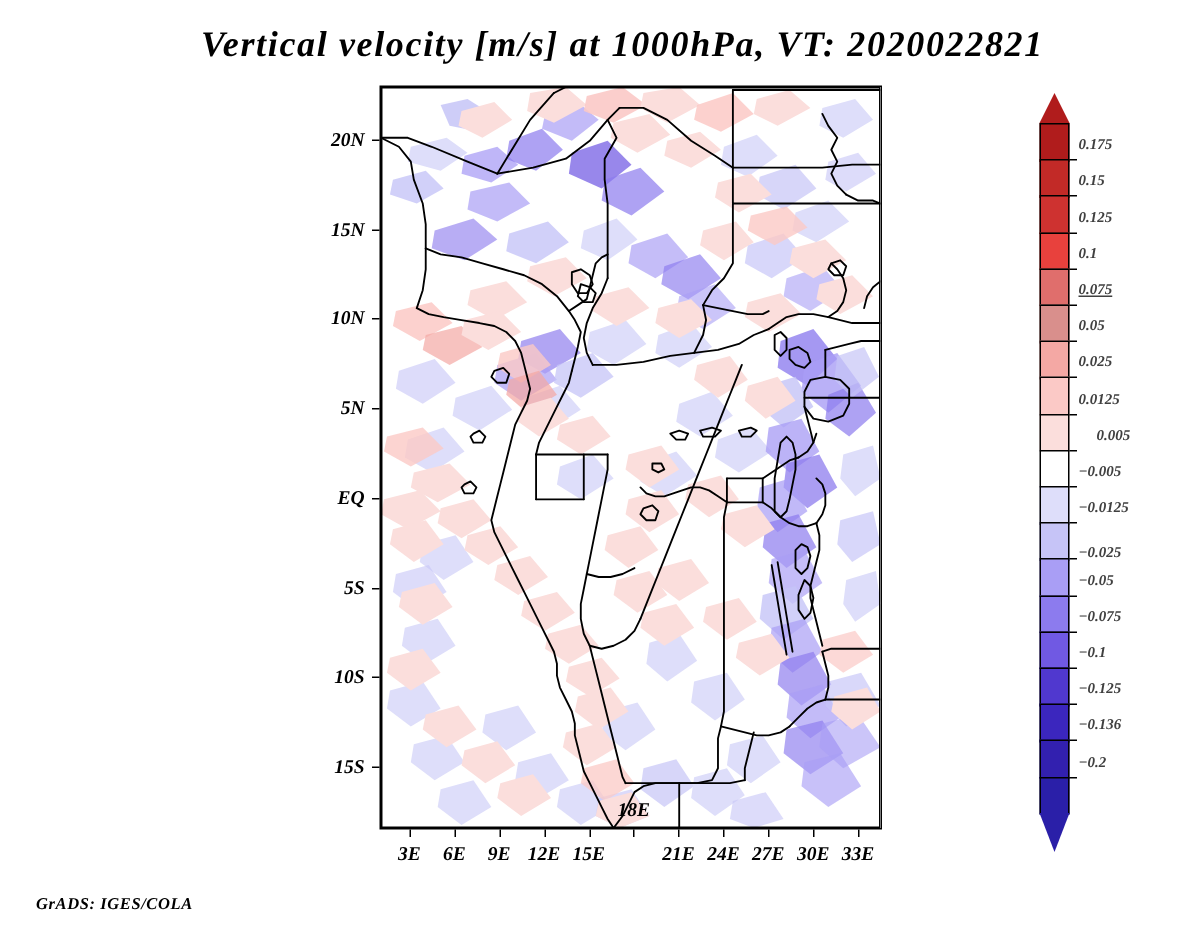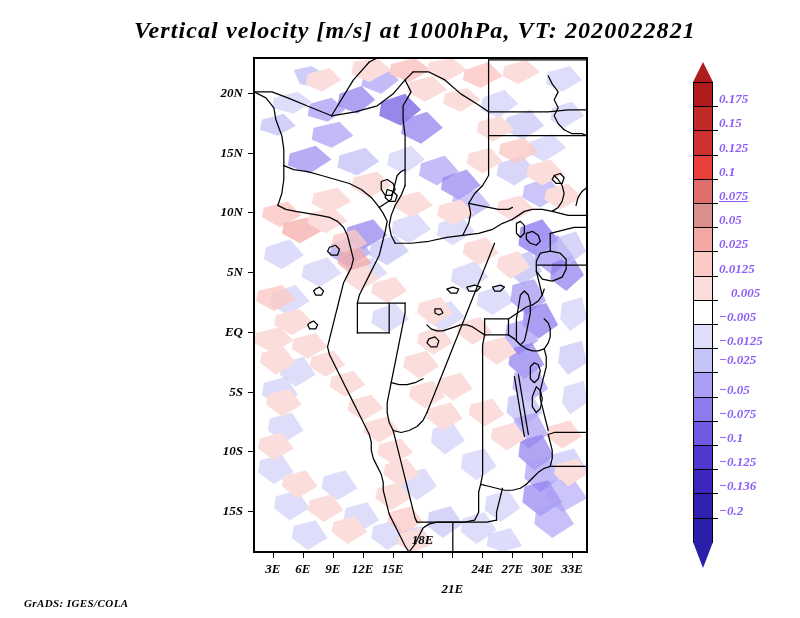--- a/index.html
+++ b/index.html
@@ -100,22 +100,22 @@
     position: absolute;
     left: 0;
     width: 0;
     height: 0;
   }
   .cb-label {
     position: absolute;
     font-family: "Liberation Serif", serif;
     font-style: italic;
     font-weight: 700;
-    font-size: 13px;
-    color: #8b5cf6;
+    font-size: 10px;
+    color: #404040;
     white-space: nowrap;
   }
   .cb-tick {
     position: absolute;
     width: 5px;
     height: 0;
     border-top: 1.3px solid #000000;
   }
 
   
@@ -448,21 +448,21 @@
       <div class="lon-label" style="left: 262.851px; top: 561px; width: 40px;">6E</div>
       <div class="tick-v" style="left: 312.762px; top: 553px;"></div>
       <div class="lon-label" style="left: 292.762px; top: 561px; width: 40px;">9E</div>
       <div class="tick-v" style="left: 342.673px; top: 553px;"></div>
       <div class="lon-label" style="left: 322.673px; top: 561px; width: 40px;">12E</div>
       <div class="tick-v" style="left: 372.583px; top: 553px;"></div>
       <div class="lon-label" style="left: 352.583px; top: 561px; width: 40px;">15E</div>
       <div class="tick-v" style="left: 402.494px; top: 553px;"></div>
       <div class="lon-label" style="left: 382.494px; top: 532px; width: 40px;">18E</div>
       <div class="tick-v" style="left: 432.405px; top: 553px;"></div>
-      <div class="lon-label" style="left: 412.405px; top: 581px; width: 40px;">21E</div>
+      <div class="lon-label" style="left: 412.405px; top: 561px; width: 40px;">21E</div>
       <div class="tick-v" style="left: 462.315px; top: 553px;"></div>
       <div class="lon-label" style="left: 442.315px; top: 561px; width: 40px;">24E</div>
       <div class="tick-v" style="left: 492.226px; top: 553px;"></div>
       <div class="lon-label" style="left: 472.226px; top: 561px; width: 40px;">27E</div>
       <div class="tick-v" style="left: 522.137px; top: 553px;"></div>
       <div class="lon-label" style="left: 502.137px; top: 561px; width: 40px;">30E</div>
       <div class="tick-v" style="left: 552.048px; top: 553px;"></div>
       <div class="lon-label" style="left: 532.048px; top: 561px; width: 40px;">33E</div>
     </div>
 
@@ -504,21 +504,21 @@
       <div class="cb-label" style="left: 26px; top: 174.4px;">0.025</div>
       <div class="cb-tick" style="left: 20px; top: 213.6px;"></div>
       <div class="cb-label" style="left: 26px; top: 198.6px;">0.0125</div>
       <div class="cb-tick" style="left: 20px; top: 237.8px;"></div>
       <div class="cb-label" style="left: 38px; top: 222.8px;">0.005</div>
       <div class="cb-tick" style="left: 20px; top: 262px;"></div>
       <div class="cb-label" style="left: 26px; top: 247px;">−0.005</div>
       <div class="cb-tick" style="left: 20px; top: 286.2px;"></div>
       <div class="cb-label" style="left: 26px; top: 271.2px;">−0.0125</div>
       <div class="cb-tick" style="left: 20px; top: 310.4px;"></div>
-      <div class="cb-label" style="left: 26px; top: 290px; font-style: italic;">−0.025</div>
+      <div class="cb-label" style="left: 26px; top: 301px; font-style: italic;">−0.025</div>
       <div class="cb-tick" style="left: 20px; top: 334.6px;"></div>
       <div class="cb-label" style="left: 26px; top: 319.6px;">−0.05</div>
       <div class="cb-tick" style="left: 20px; top: 358.8px;"></div>
       <div class="cb-label" style="left: 26px; top: 343.8px;">−0.075</div>
       <div class="cb-tick" style="left: 20px; top: 383px;"></div>
       <div class="cb-label" style="left: 26px; top: 368px;">−0.1</div>
       <div class="cb-tick" style="left: 20px; top: 407.2px;"></div>
       <div class="cb-label" style="left: 26px; top: 392.2px;">−0.125</div>
       <div class="cb-tick" style="left: 20px; top: 431.4px;"></div>
       <div class="cb-label" style="left: 26px; top: 416.4px;">−0.136</div>

